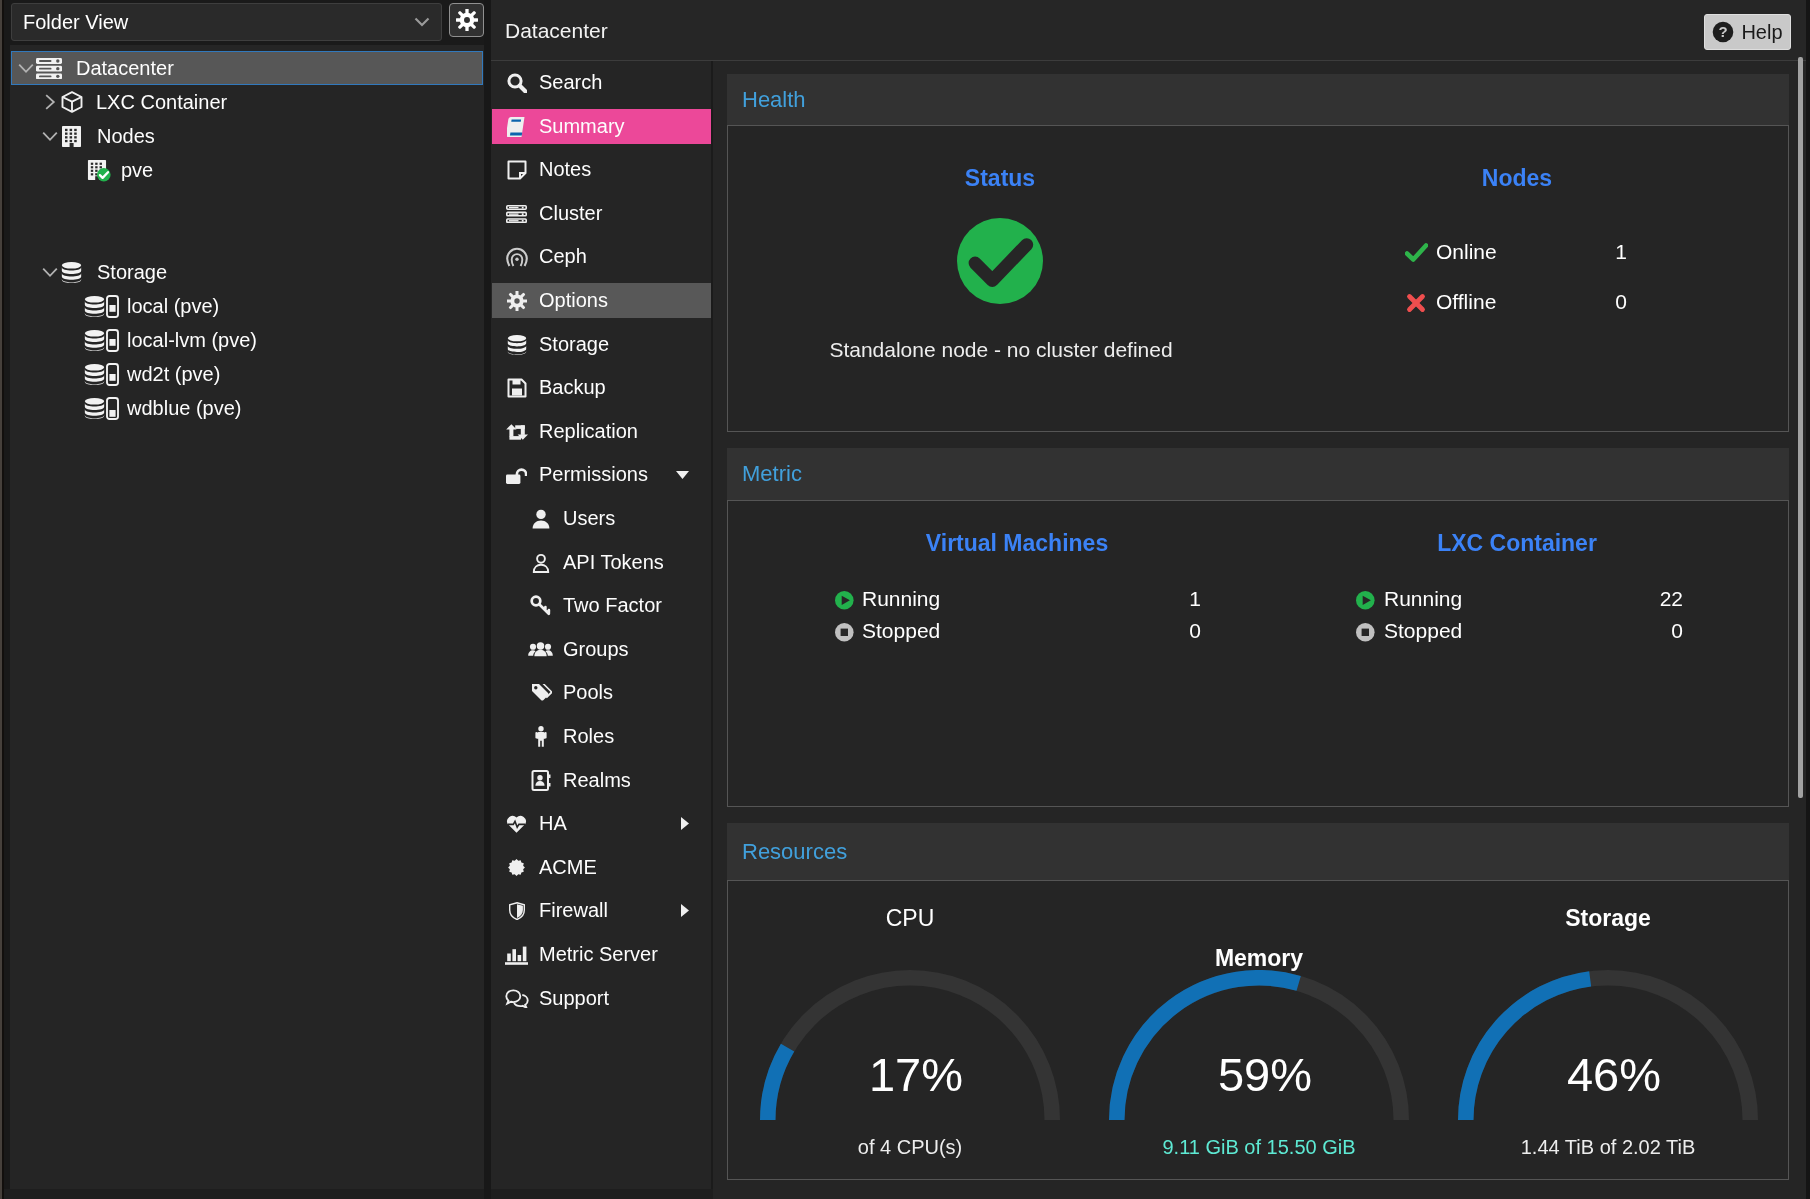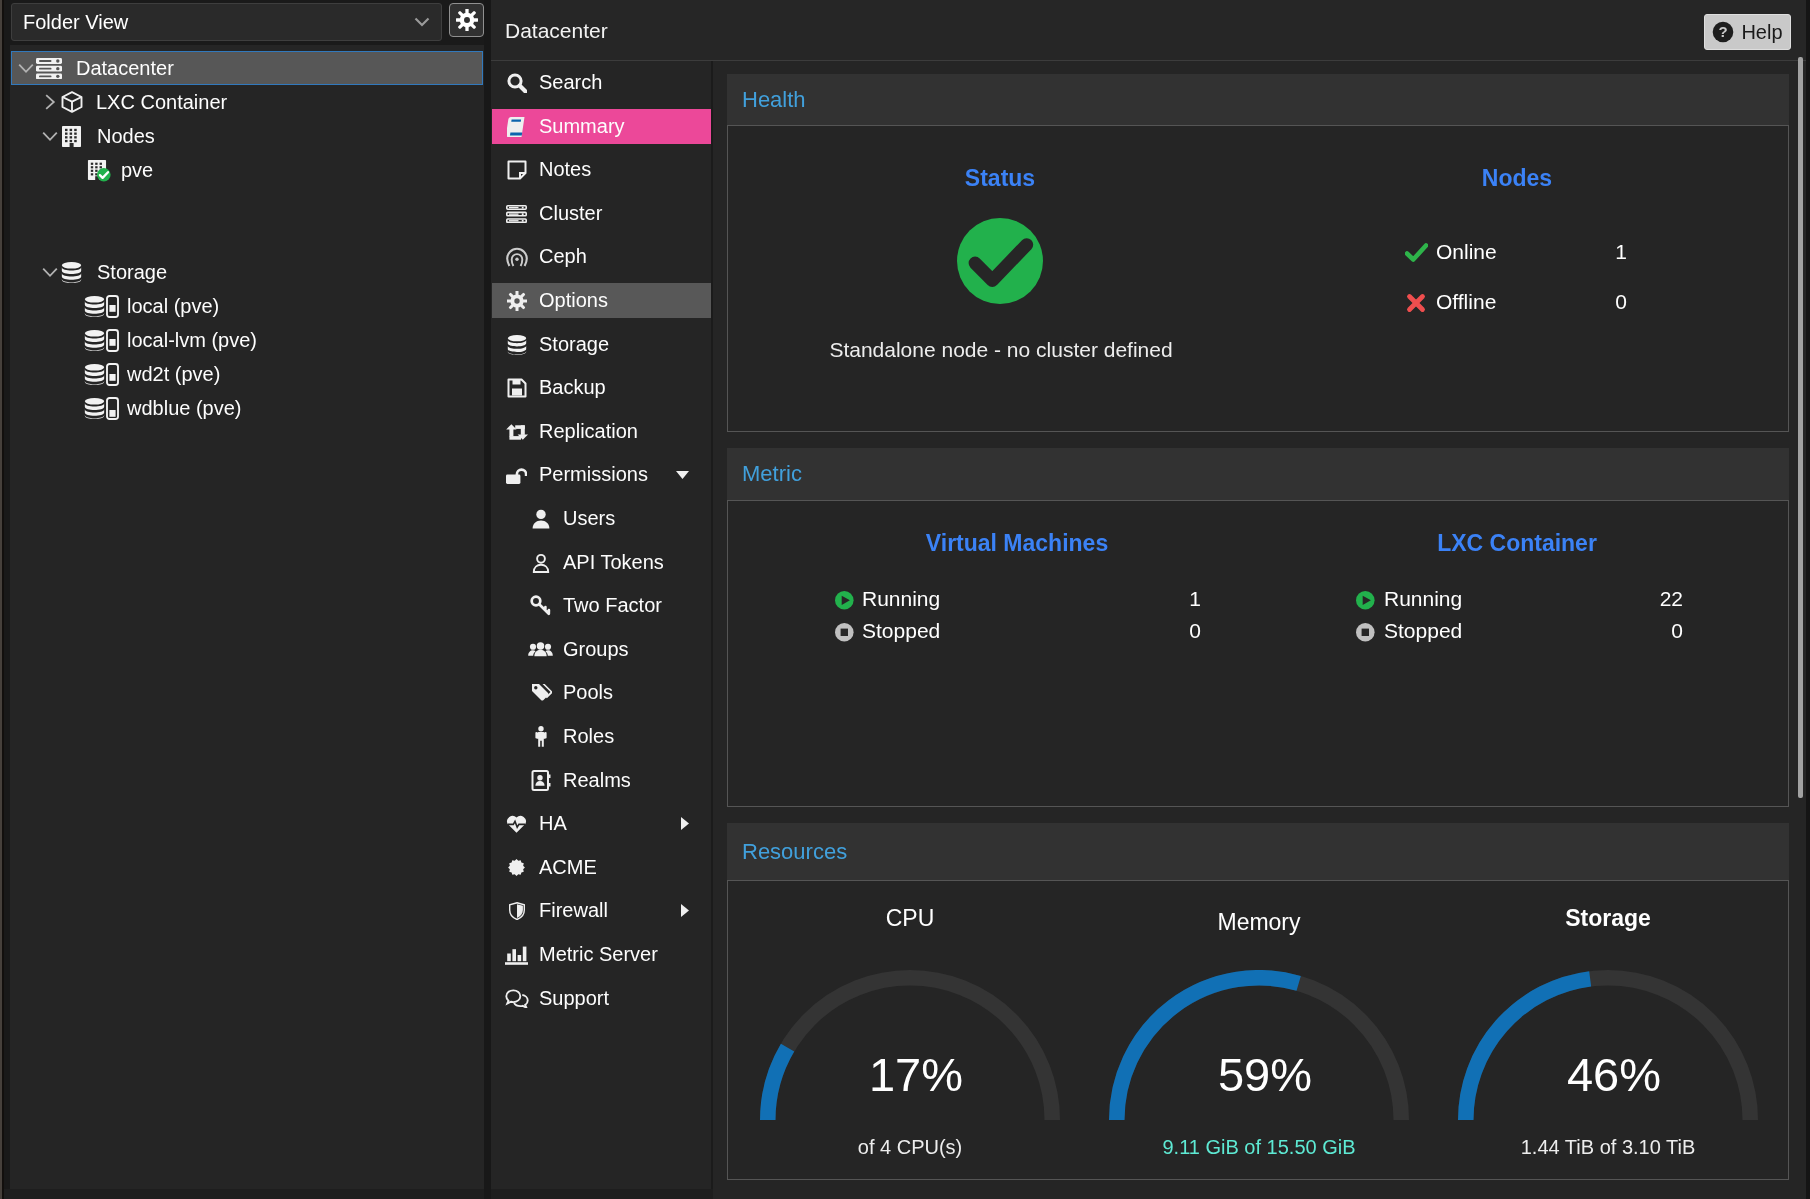--- a/index.html
+++ b/index.html
@@ -613,31 +613,31 @@
 <div class="val" style="left:1683px;top:619px">0</div>
 <div class="ctr" style="left:910px;top:905px;font-weight:normal;font-size:23px">CPU</div>
 <div class="abs" style="left:760px;top:970px">
     <svg width="300" height="150" viewBox="0 0 300 150">
       <path d="M 7.75 150 A 142.25 142.25 0 0 1 292.25 150" fill="none" stroke="#343434" stroke-width="15.5"></path>
       <path d="M 7.75 150 A 142.25 142.25 0 0 1 27.56 77.59" fill="none" stroke="#1170b5" stroke-width="15.5"></path>
     </svg>
   </div>
 <div class="ctr" style="left:916px;top:1047px;font-size:47px">17%</div>
 <div class="ctr" style="left:910px;top:1136px;font-size:20px;color:#ededed">of 4 CPU(s)</div>
-<div class="ctr" style="left:1259px;top:909px;font-weight:normal;font-size:23px">Memory</div>
+<div class="ctr" style="left:1259px;top:945px;font-weight:bold;font-size:23px">Memory</div>
 <div class="abs" style="left:1109px;top:970px">
     <svg width="300" height="150" viewBox="0 0 300 150">
       <path d="M 7.75 150 A 142.25 142.25 0 0 1 292.25 150" fill="none" stroke="#343434" stroke-width="15.5"></path>
       <path d="M 7.75 150 A 142.25 142.25 0 0 1 189.69 13.40" fill="none" stroke="#1170b5" stroke-width="15.5"></path>
     </svg>
   </div>
 <div class="ctr" style="left:1265px;top:1047px;font-size:47px">59%</div>
 <div class="ctr" style="left:1259px;top:1136px;font-size:20px;color:#5eead4">9.11 GiB of 15.50 GiB</div>
 <div class="ctr" style="left:1608px;top:905px;font-weight:bold;font-size:23px">Storage</div>
 <div class="abs" style="left:1458px;top:970px">
     <svg width="300" height="150" viewBox="0 0 300 150">
       <path d="M 7.75 150 A 142.25 142.25 0 0 1 292.25 150" fill="none" stroke="#343434" stroke-width="15.5"></path>
       <path d="M 7.75 150 A 142.25 142.25 0 0 1 132.17 8.87" fill="none" stroke="#1170b5" stroke-width="15.5"></path>
     </svg>
   </div>
 <div class="ctr" style="left:1614px;top:1047px;font-size:47px">46%</div>
-<div class="ctr" style="left:1608px;top:1136px;font-size:20px;color:#ededed">1.44 TiB of 3.10 TiB</div>
+<div class="ctr" style="left:1608px;top:1136px;font-size:20px;color:#ededed">1.44 TiB of 2.02 TiB</div>
 <div class="abs" style="left:1798px;top:57px;width:5px;height:741px;background:#a2a2a2;border-radius:2px"></div>
 <div class="abs" style="left:1806px;top:0;width:4px;height:1199px;background:#151515"></div>
 </body></html>

